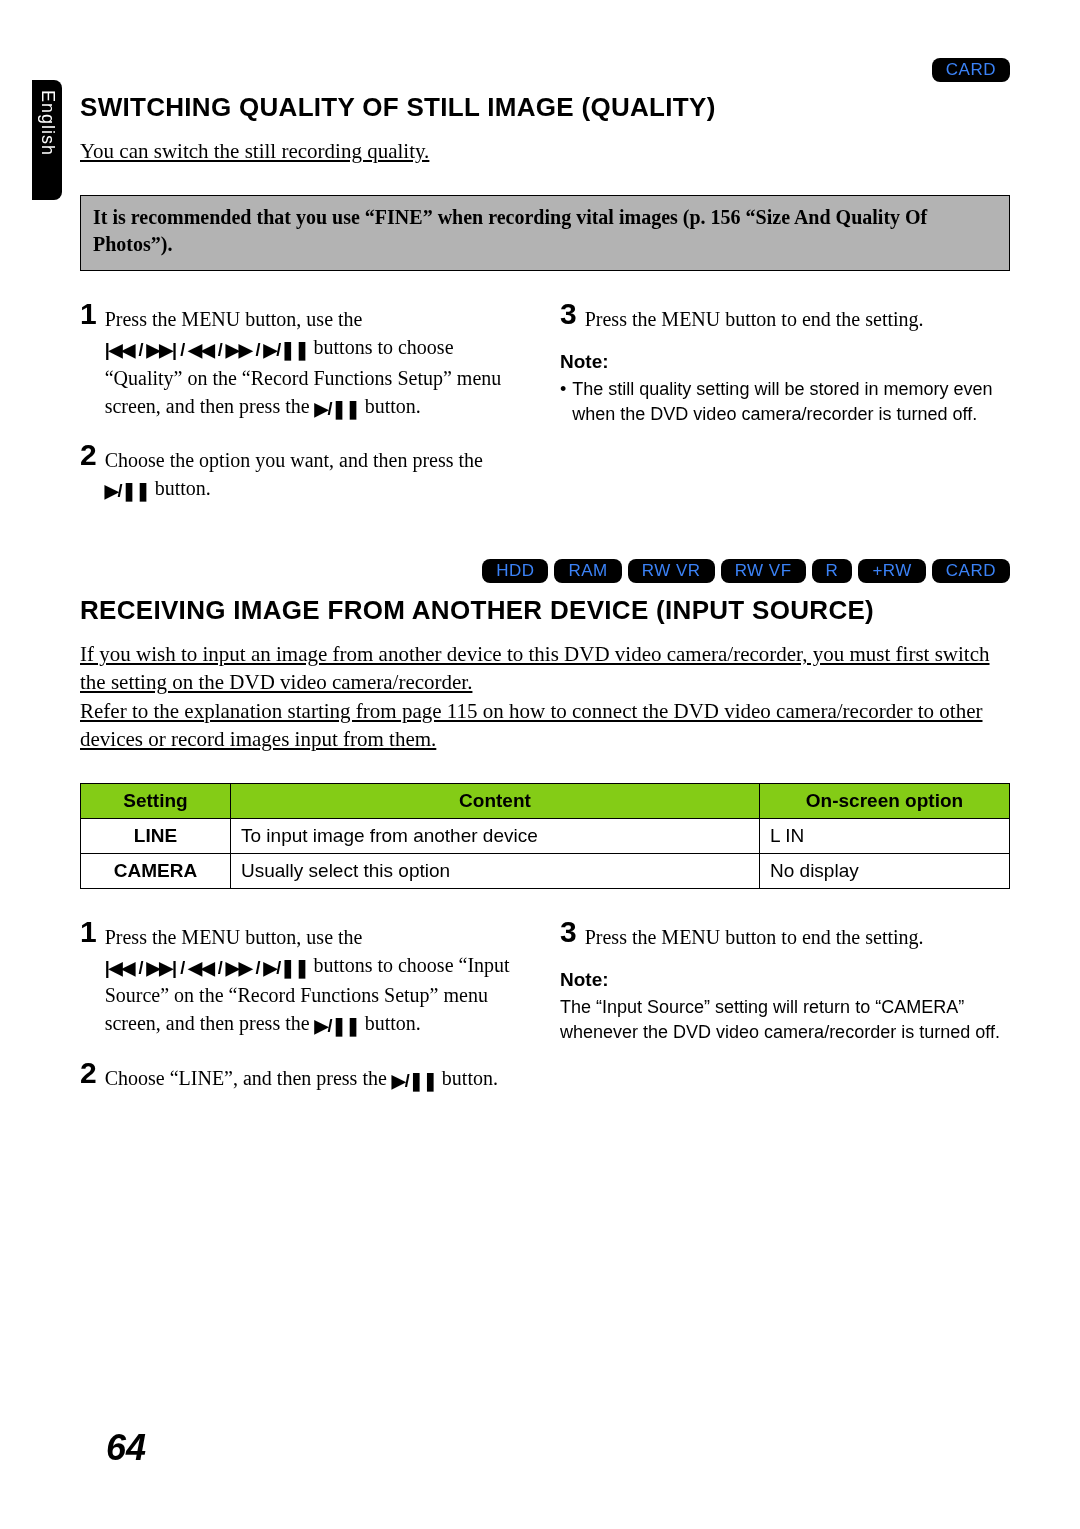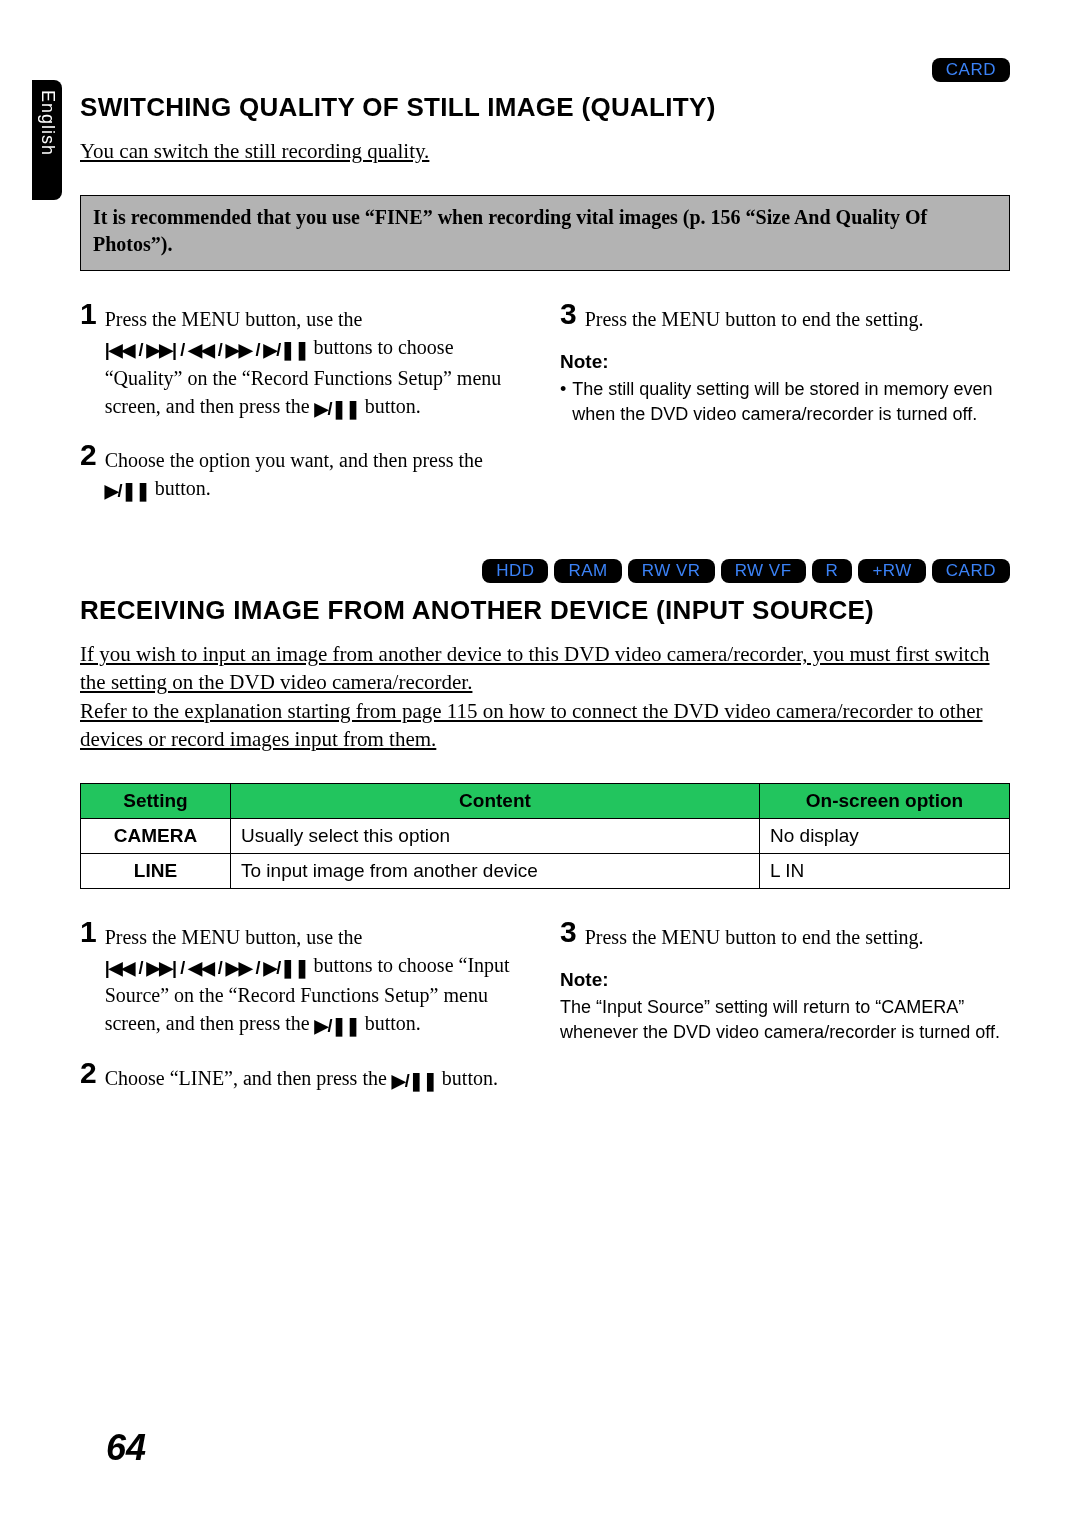--- a/index.html
+++ b/index.html
@@ -135,21 +135,21 @@
     font-size: 19px;
   }
   table.settings th,
   table.settings td {
     border: 1px solid #000;
     padding: 6px 10px;
     text-align: left;
     vertical-align: top;
   }
   table.settings th {
-    background: #22c55e;
+    background: #84cc16;
     font-weight: 700;
     text-align: center;
   }
   table.settings td.rowlabel {
     font-weight: 700;
     text-align: center;
     width: 150px;
   }
   table.settings td.disp {
     width: 250px;
@@ -230,29 +230,29 @@
   <table class="settings">
     <thead>
       <tr>
         <th>Setting</th>
         <th>Content</th>
         <th>On-screen option</th>
       </tr>
     </thead>
     <tbody>
       <tr>
+        <td class="rowlabel">LINE</td>
+        <td>To input image from another device</td>
+        <td class="disp">L IN</td>
+      </tr>
+      <tr>
         <td class="rowlabel">CAMERA</td>
         <td>Usually select this option</td>
         <td class="disp">No display</td>
       </tr>
-      <tr>
-        <td class="rowlabel">LINE</td>
-        <td>To input image from another device</td>
-        <td class="disp">L IN</td>
-      </tr>
     </tbody>
   </table>
 
   <div class="two-col">
     <div class="col">
       <div class="step">
         <div class="step-num">1</div>
         <div class="step-text">
           <span>Press the MENU button, use the </span><span class="icon">|◀◀ / ▶▶| / ◀◀ / ▶▶ / ▶/❚❚</span><span> buttons to choose “Input Source” on the “Record Functions Setup” menu screen, and then press the </span><span class="icon">▶/❚❚</span><span> button.</span>
         </div>

